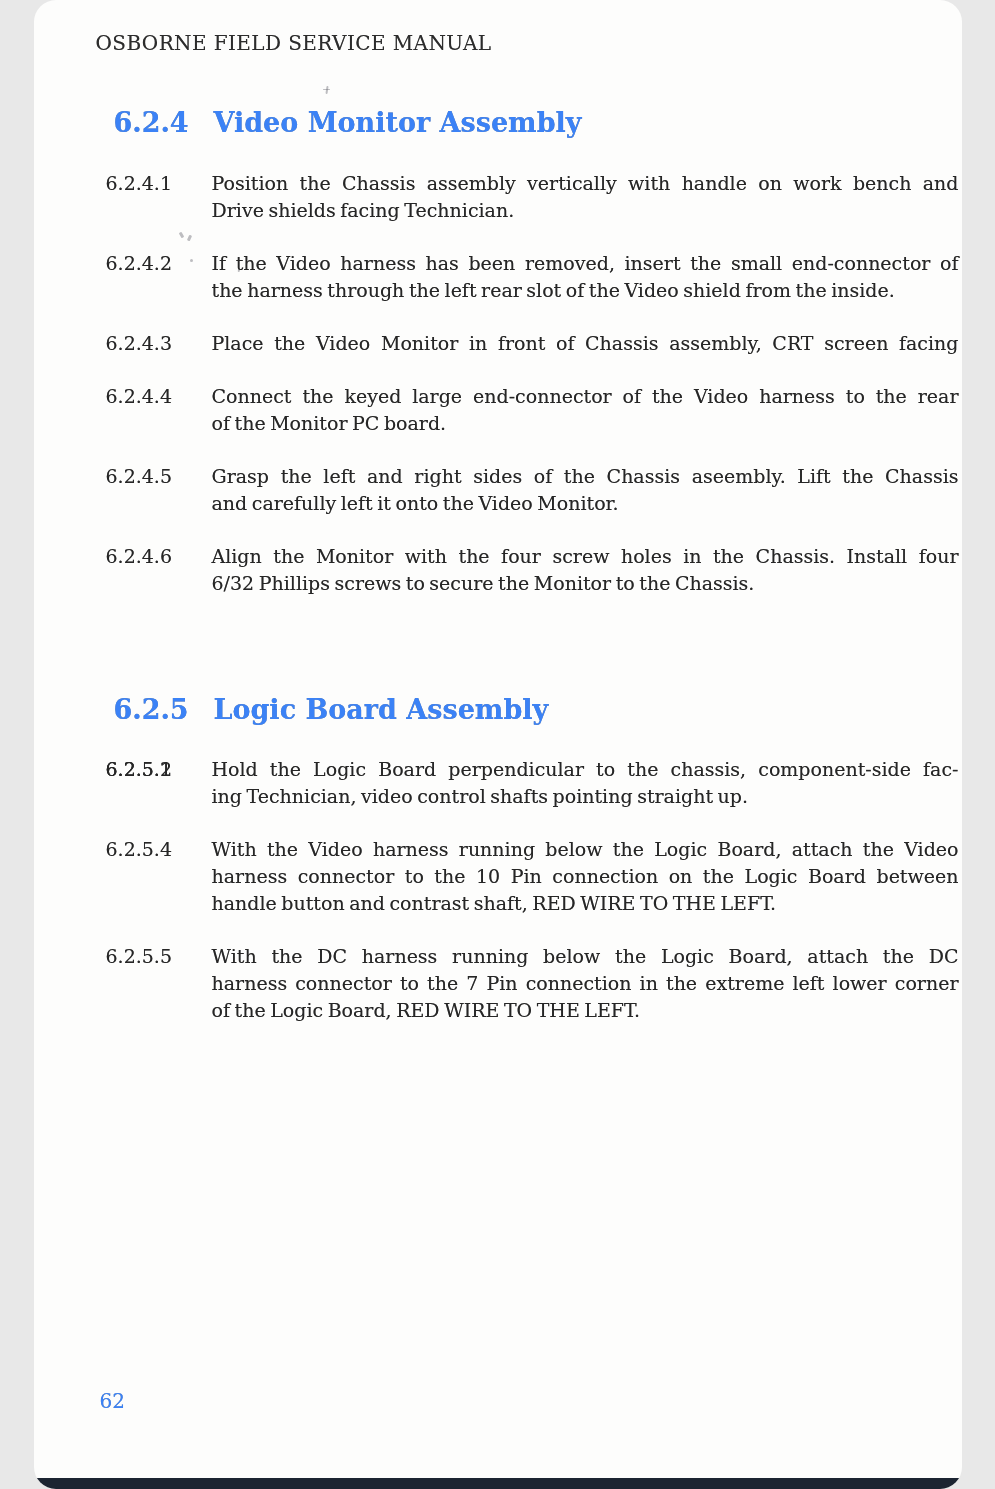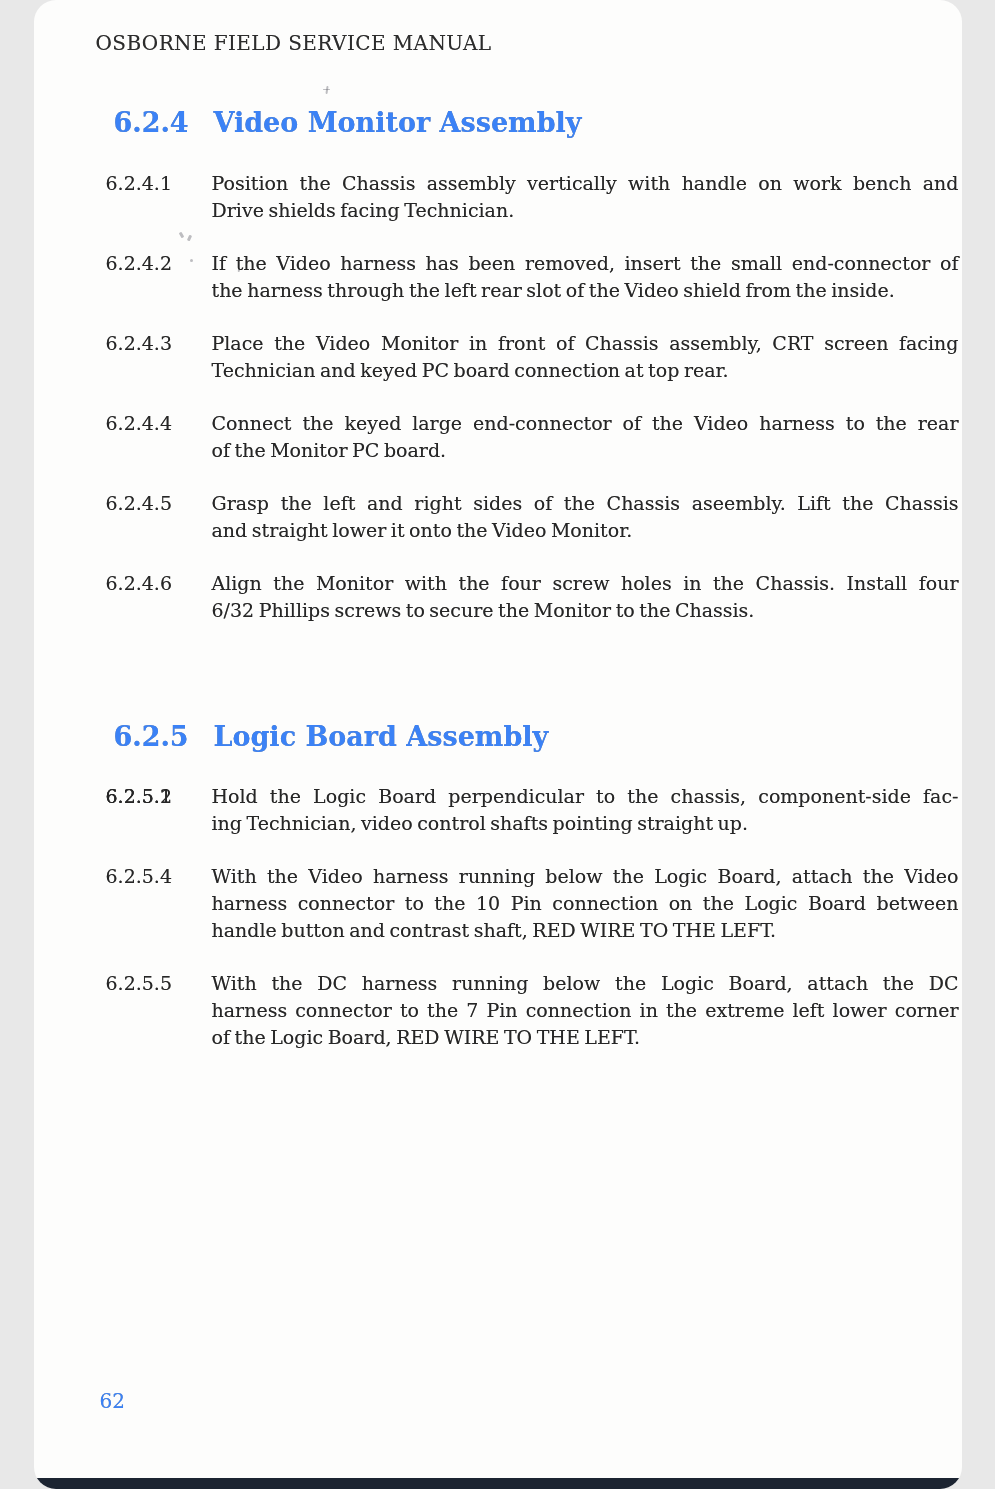--- a/index.html
+++ b/index.html
@@ -104,35 +104,34 @@
         <span class="step-num">6.2.4.2</span>
         <div class="step-text">
           <div class="jline">If the Video harness has been removed, insert the small end-connector of</div>
           <div class="lline">the harness through the left rear slot of the Video shield from the inside.</div>
         </div>
       </div>
       <div class="item">
         <span class="step-num">6.2.4.3</span>
         <div class="step-text">
           <div class="jline">Place the Video Monitor in front of Chassis assembly, CRT screen facing</div>
-          <div class="lline">Technician and keyed PC board connection at top rear.</div>
         </div>
       </div>
       <div class="item">
         <span class="step-num">6.2.4.4</span>
         <div class="step-text">
           <div class="jline">Connect the keyed large end-connector of the Video harness to the rear</div>
           <div class="lline">of the Monitor PC board.</div>
         </div>
       </div>
       <div class="item">
         <span class="step-num">6.2.4.5</span>
         <div class="step-text">
           <div class="jline">Grasp the left and right sides of the Chassis aseembly. Lift the Chassis</div>
-          <div class="lline">and straight lower it onto the Video Monitor.</div>
+          <div class="lline">and carefully left it onto the Video Monitor.</div>
         </div>
       </div>
       <div class="item">
         <span class="step-num">6.2.4.6</span>
         <div class="step-text">
           <div class="jline">Align the Monitor with the four screw holes in the Chassis. Install four</div>
           <div class="lline">6/32 Phillips screws to secure the Monitor to the Chassis.</div>
         </div>
       </div>
     </div>

